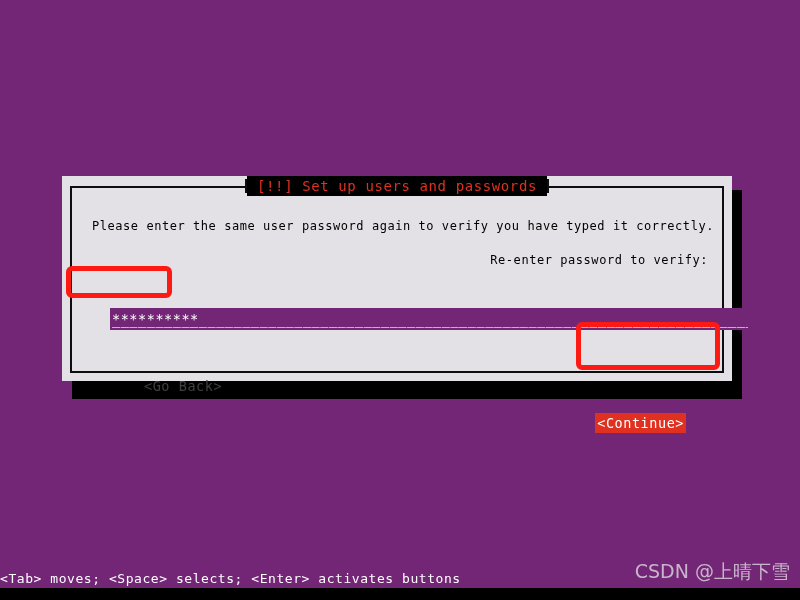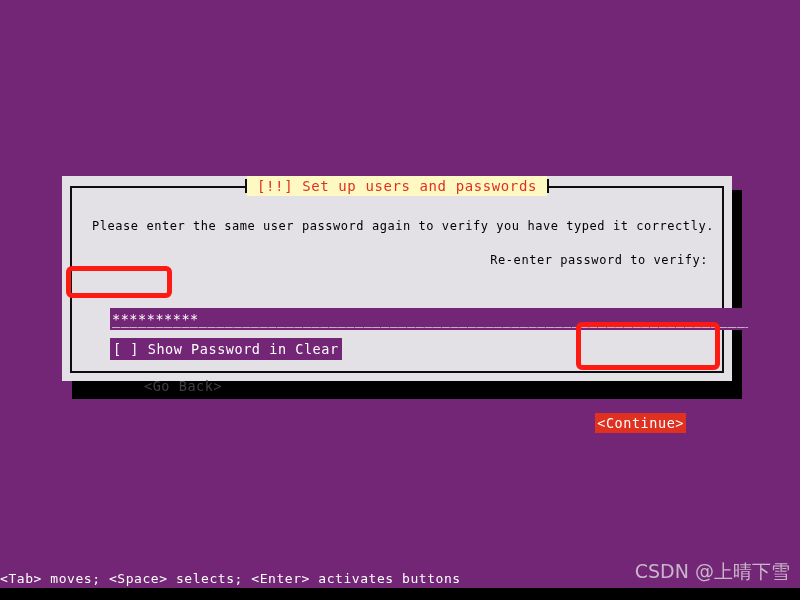--- a/index.html
+++ b/index.html
@@ -43,21 +43,21 @@
   .title-wrap {
     position:absolute;
     left:0; top:176px;
     width:670px; height:20px;
     display:flex;
     align-items:center;
     justify-content:center;
     pointer-events:none;
   }
   .title-text {
-    background:#fef9c3;
+    background:#000000;
     color:#e03020;
     font-size:14px;
     line-height:20px;
     letter-spacing:0.6px;
     padding:0 10px;
     white-space:nowrap;
   }
   .title-sep {
     width:2px; height:14px;
     background:#0d0d0d;
@@ -220,23 +220,20 @@
 
         <div class="line reenter-line">Re-enter password to verify:</div>
 
         <div class="pw-row">
           <div class="pw-field">
             <span class="pw-rest">___________________________________________________________________________________________</span>
             <span class="pw-stars">**********</span>
           </div>
         </div>
 
-        <div class="check-row">
-          <span class="check-text">[ ] Show Password in Clear</span>
-        </div>
 
         <div class="btn-row">
           <span class="goback">&lt;Go Back&gt;</span>
           <span class="continue">&lt;Continue&gt;</span>
         </div>
 
       </div>
     </div>
 
     <div class="title-wrap" style="top:0;">

